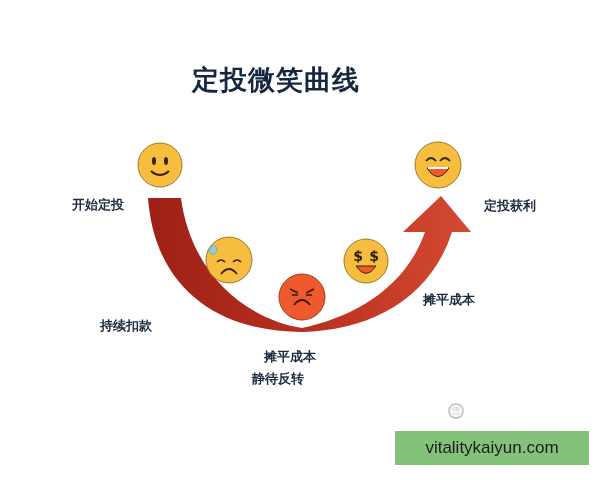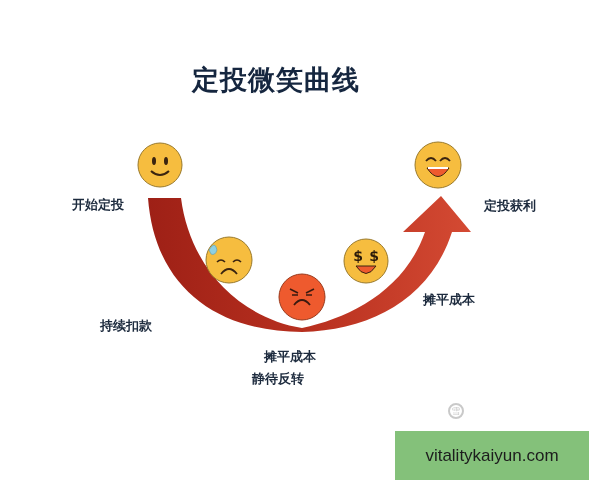--- a/index.html
+++ b/index.html
@@ -20,21 +20,21 @@
     svg.curve { position: absolute; left: 0; top: 0; }
     .watermark {
       position: absolute; left: 448px; top: 403px; font-size: 15px; color: #c9c9c9;
       white-space: nowrap; display: flex; align-items: center; gap: 4px;
     }
     .wm-logo {
       width: 16px; height: 16px; border: 2px solid #c9c9c9; border-radius: 50%;
       box-sizing: border-box; font-size: 9px; line-height: 12px; text-align: center;
     }
     .banner {
-      position: absolute; left: 395px; top: 431px; width: 194px; height: 50px;
+      position: absolute; left: 395px; top: 431px; width: 194px; height: 34px;
       background: #84c17a; color: #1d1d1d; font-size: 17px;
       font-family: "Liberation Sans", sans-serif;
       display: flex; align-items: center; justify-content: center;
     }
   </style>
 </head>
 <body>
 
 <div class="title">定投微笑曲线</div>
 

